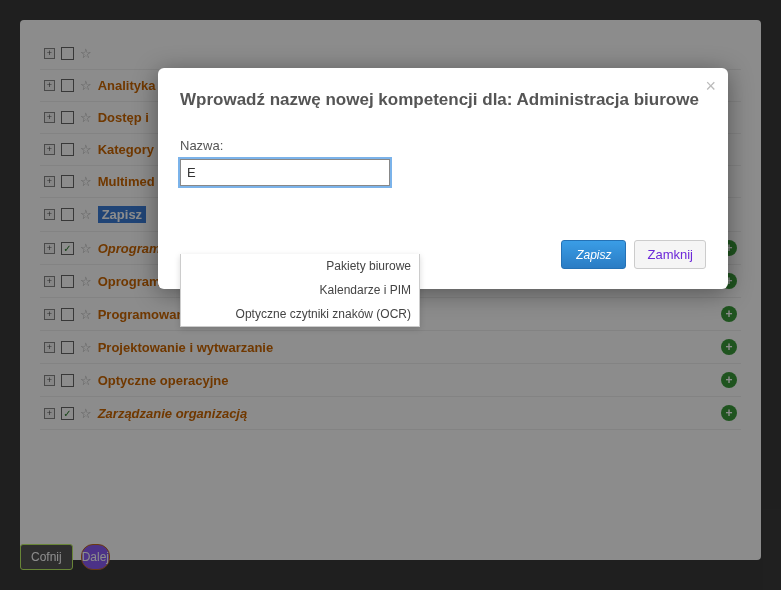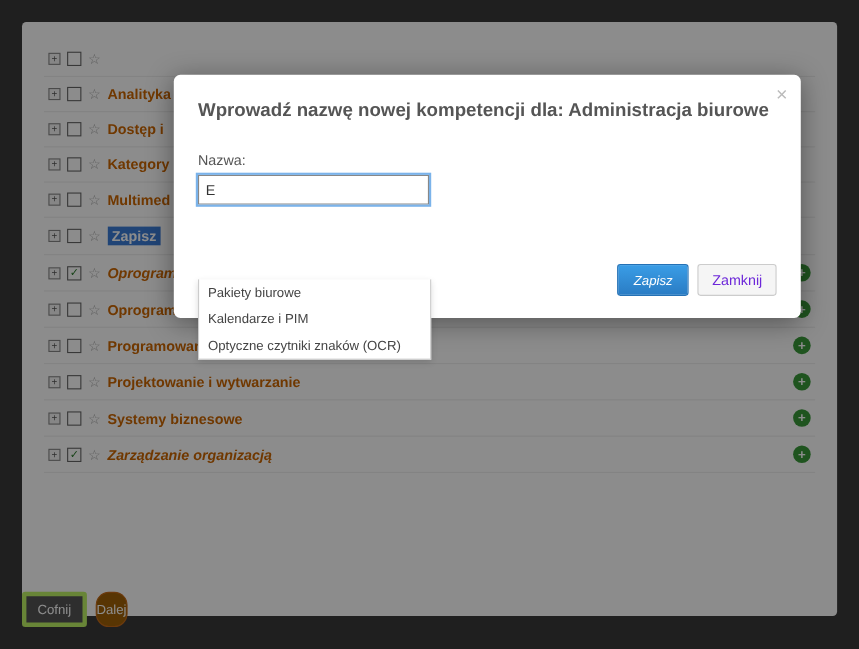--- a/index.html
+++ b/index.html
@@ -85,27 +85,27 @@
     .footer-buttons {
       position: absolute;
       left: 20px;
       bottom: 20px;
       display: flex;
       gap: 8px;
     }
     .btn-back {
       background: #555;
       color: #fff;
-      border: 4px solid #bef264;
+      border: 1px solid #bef264;
       padding: 5px 10px;
       border-radius: 3px;
       font-size: 12px;
     }
     .btn-next {
-      background: #a16207;
+      background: #8b5cf6;
       color: #fff;
       border: 1px solid #c56a18;
       padding: 5px 0;
       border-radius: 12px;
       font-size: 12px;
     }
     .overlay {
       position: absolute;
       inset: 0;
       background: rgba(0,0,0,0.45);
@@ -146,25 +146,26 @@
       padding: 5px 6px;
       border: 1px solid #888;
       outline: 2px solid #7bb3ea;
       font-size: 13px;
       color: #333;
     }
     .autocomplete {
       position: absolute;
       top: 186px;
       left: 22px;
-      width: 212px;
+      width: 240px;
       background: #fff;
       border: 1px solid #ccc;
       border-top: none;
       box-shadow: 0 2px 6px rgba(0,0,0,0.15);
+      text-align: right;
     }
     .autocomplete-item {
       padding: 5px 8px;
       font-size: 12px;
       color: #444;
       cursor: pointer;
     }
     .modal-footer {
       display: flex;
       justify-content: flex-end;
@@ -276,21 +277,21 @@
           <span class="star">☆</span>
           <span class="item-label">Projektowanie i wytwarzanie</span>
         </div>
         <span class="add-icon">+</span>
       </div>
       <div class="tree-item">
         <div class="tree-left">
           <span class="expand-icon">+</span>
           <span class="checkbox"></span>
           <span class="star">☆</span>
-          <span class="item-label">Systemy biznesowe</span>
+          <span class="item-label">Optyczne operacyjne</span>
         </div>
         <span class="add-icon">+</span>
       </div>
       <div class="tree-item">
         <div class="tree-left">
           <span class="expand-icon">+</span>
           <span class="checkbox">✓</span>
           <span class="star">☆</span>
           <span class="item-label italic">Zarządzanie organizacją</span>
         </div>

